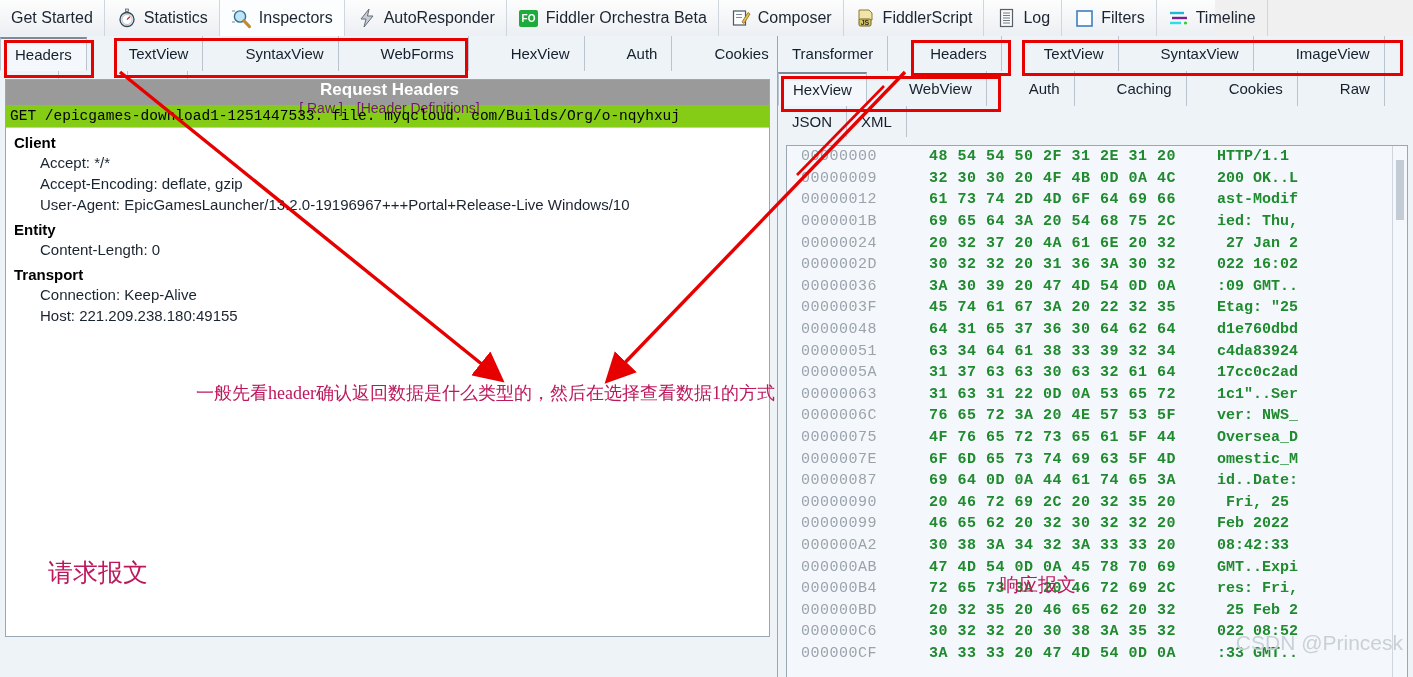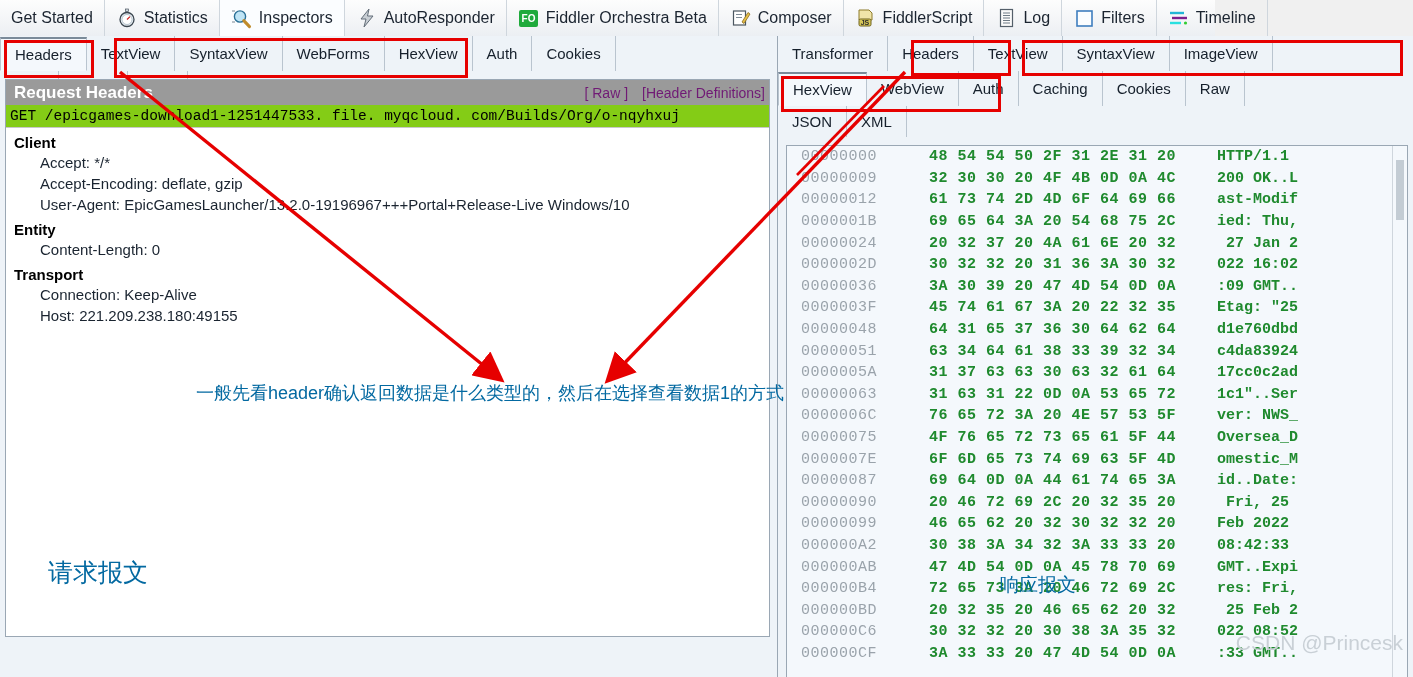--- a/index.html
+++ b/index.html
@@ -29,21 +29,21 @@
   #leftpanel{
     position:absolute;left:0;top:36px;width:777px;height:641px;
     background:#eef3f8;
   }
   #rightpanel{
     position:absolute;left:777px;top:36px;width:636px;height:641px;
     background:#eef3f8;border-left:1px solid #9aa7b4;
   }
 
   
-  .tabrow{display:flex;align-items:stretch;height:35px;background:#eef3f8;}
+  .tabrow{display:flex;align-items:stretch;height:35px;background:#eef3f8;gap:28px;}
   .tab{
     display:flex;align-items:center;padding:0 14px;font-size:15px;color:#16202c;
     border-right:1px solid #b9c4cf;white-space:nowrap;cursor:default;
   }
   .tab.active{
     background:#f4f8fc;
     border-top:2px solid #7a8a99;
     border-left:1px solid #b9c4cf;
     border-right:1px solid #b9c4cf;
     border-bottom:1px solid #f4f8fc;
@@ -56,21 +56,21 @@
   }
 
   
   #reqbody{
     position:absolute;left:5px;top:79px;width:763px;height:556px;
     background:#fff;border:1px solid #9aa7b4;overflow:hidden;
   }
   #reqhdrbar{
     height:25px;background:#9a9a9a;color:#fff;
     display:flex;align-items:center;justify-content:space-between;
-    padding:0 4px 0 8px;font-size:17px;font-weight:bold;
+    padding:0 4px 0 8px;font-size:17px;font-weight:bold;flex-direction:column;
   }
   #reqhdrbar .links{display:flex;gap:14px;font-size:14px;font-weight:normal;color:#701a75;}
   #reqline{
     font-family:"Liberation Mono",monospace;font-size:14.5px;color:#000;
     padding:3px 4px;border-bottom:1px solid #c8c8c8;white-space:nowrap;overflow:hidden;
     background:#84cc16;
   }
   .hgroup{font-size:15px;font-weight:bold;color:#000000;padding:6px 0 1px 8px;}
   .hitem{font-size:15px;color:#1a2430;padding:2px 12px 2px 34px;white-space:nowrap;overflow:hidden;}
 
@@ -85,21 +85,21 @@
   .hascii{width:auto;color:#1f8a2e;font-weight:bold;white-space:pre;}
   #hexscroll{
     position:absolute;right:0;top:0;width:14px;height:100%;background:#f4f8fc;
     border-left:1px solid #cfd6dd;
   }
   #hexthumb{position:absolute;left:3px;top:14px;width:8px;height:60px;background:#c3ccd4;}
 
   
   .redbox{position:absolute;border:3px solid #e60000;box-sizing:border-box;pointer-events:none;}
   .anno-cn{
-    position:absolute;color:#0369a1;font-family:Liberation Sans, sans-serif;
+    position:absolute;color:#be185d;font-family:Liberation Serif, serif;
     white-space:nowrap;pointer-events:none;
   }
   svg.arrows{position:absolute;left:0;top:0;width:1413px;height:677px;pointer-events:none;}
   #watermark{
     position:absolute;right:10px;bottom:22px;color:#c9d0d6;font-size:21px;
     font-family:"Liberation Sans",sans-serif;pointer-events:none;
   }
 </style>
 </head>
 <body>

